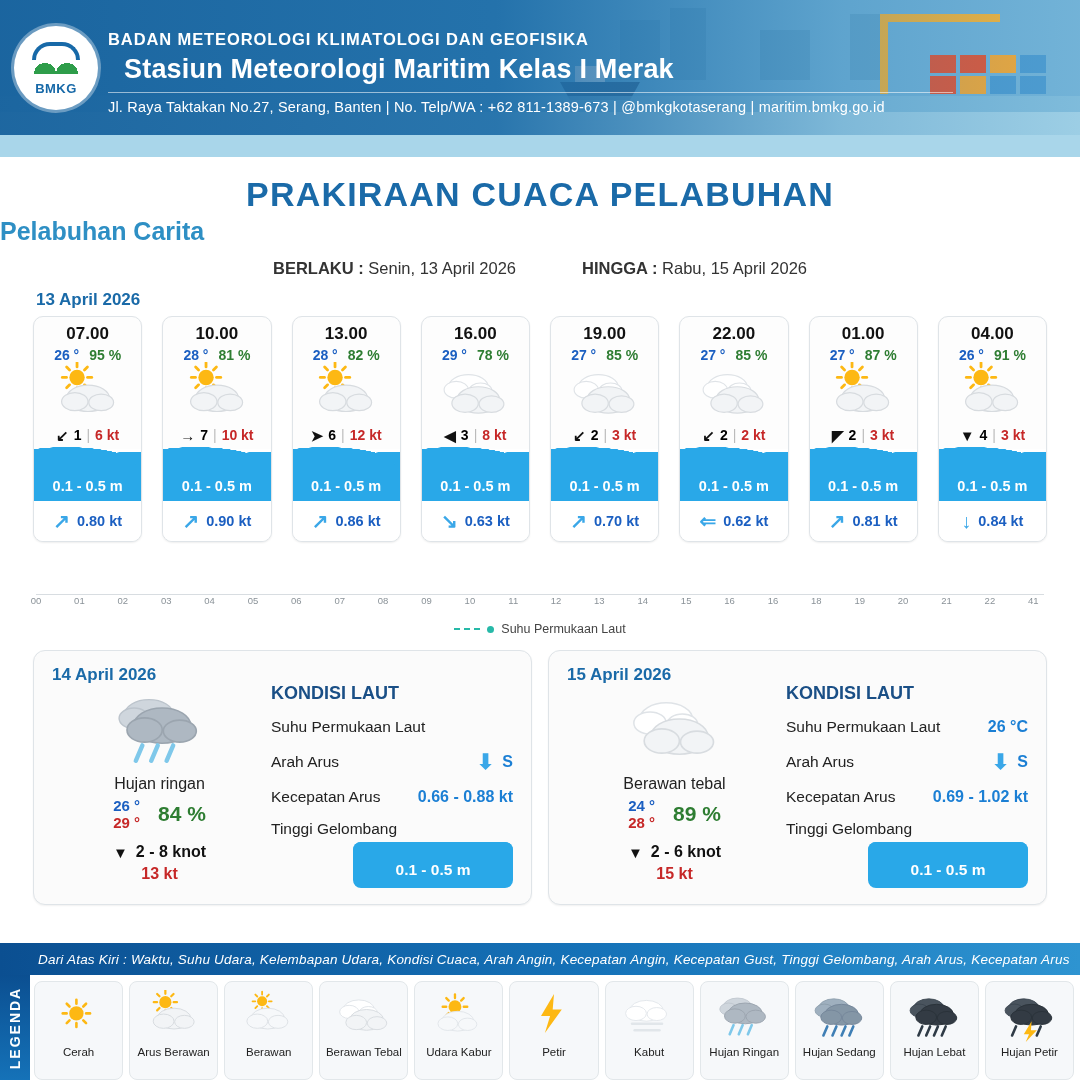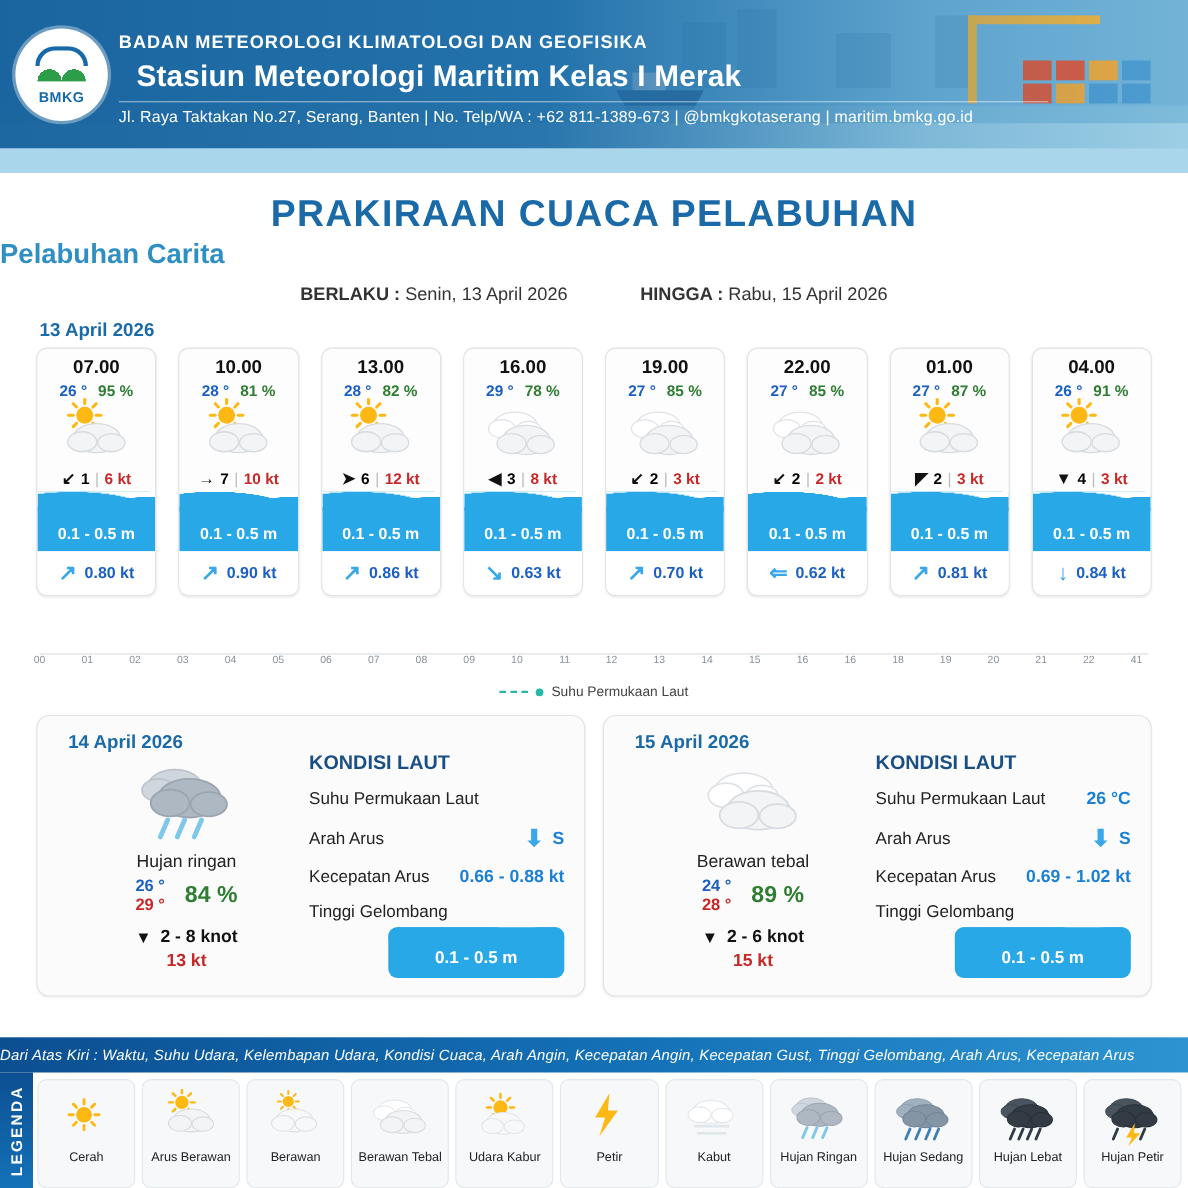--- a/index.html
+++ b/index.html
@@ -119,21 +119,21 @@
     margin-top:10px; display:flex; align-items:center; justify-content:center; gap:7px;
     font-size:12.5px; color:#444;
   }
   .dash { width:26px; height:0; border-top:2px dashed #27b9a8; }
   .dot { width:7px; height:7px; border-radius:50%; background:#27b9a8; }
 
   
   .panels { display:flex; gap:16px; padding:0 33px; margin-top:14px; }
   .panel {
     flex:1; background:#fbfbfb; border:1px solid #dfe4e8; border-radius:12px;
-    padding:14px 18px 16px 28px; display:flex; position:relative; min-height:252px;
+    padding:14px 18px 16px 18px; display:flex; position:relative; min-height:252px;
     box-shadow:0 1px 2px rgba(0,0,0,.06);
   }
   .p-left { width:215px; display:flex; flex-direction:column; align-items:center; }
   .p-date { align-self:flex-start; font-size:17px; font-weight:bold; color:#1a6aa8; }
   .p-icon { height:78px; display:flex; align-items:center; justify-content:center; margin-top:6px; }
   .p-cond { font-size:16px; color:#222; margin-top:6px; }
   .p-tt { display:flex; align-items:center; gap:18px; margin-top:4px; }
   .p-temps { display:flex; flex-direction:column; align-items:flex-start; font-size:15px; font-weight:bold;}
   .p-tmin { color:#1b5fc1; }
   .p-tmax { color:#c62828; }
@@ -160,21 +160,21 @@
     color:#fff; font-weight:bold; font-size:15.5px;
   }
   .wave-holder { display:flex; justify-content:flex-end; }
 
   
   .legend-wrap { position:absolute; left:0; bottom:0; width:1080px; height:137px; }
   .legend-bar {
     position:absolute; left:0; top:0; width:1080px; height:32px;
     background:linear-gradient(90deg,#0b4f91 0%, #1572b8 55%, #2e94d1 100%);
     color:#fff; font-size:13.5px; font-style:italic; display:flex; align-items:center;
-    letter-spacing:.2px;
+    padding-left:38px; letter-spacing:.2px;
   }
   .legend-side {
     position:absolute; left:0; top:32px; width:30px; height:105px;
     background:linear-gradient(180deg,#0b4f91,#1572b8);
     color:#fff; font-weight:bold; font-size:14px; letter-spacing:2px;
     display:flex; align-items:center; justify-content:center;
   }
   .legend-side span { transform:rotate(-90deg); white-space:nowrap; }
   .legend-items {
     position:absolute; left:34px; top:34px; right:6px; height:103px;

